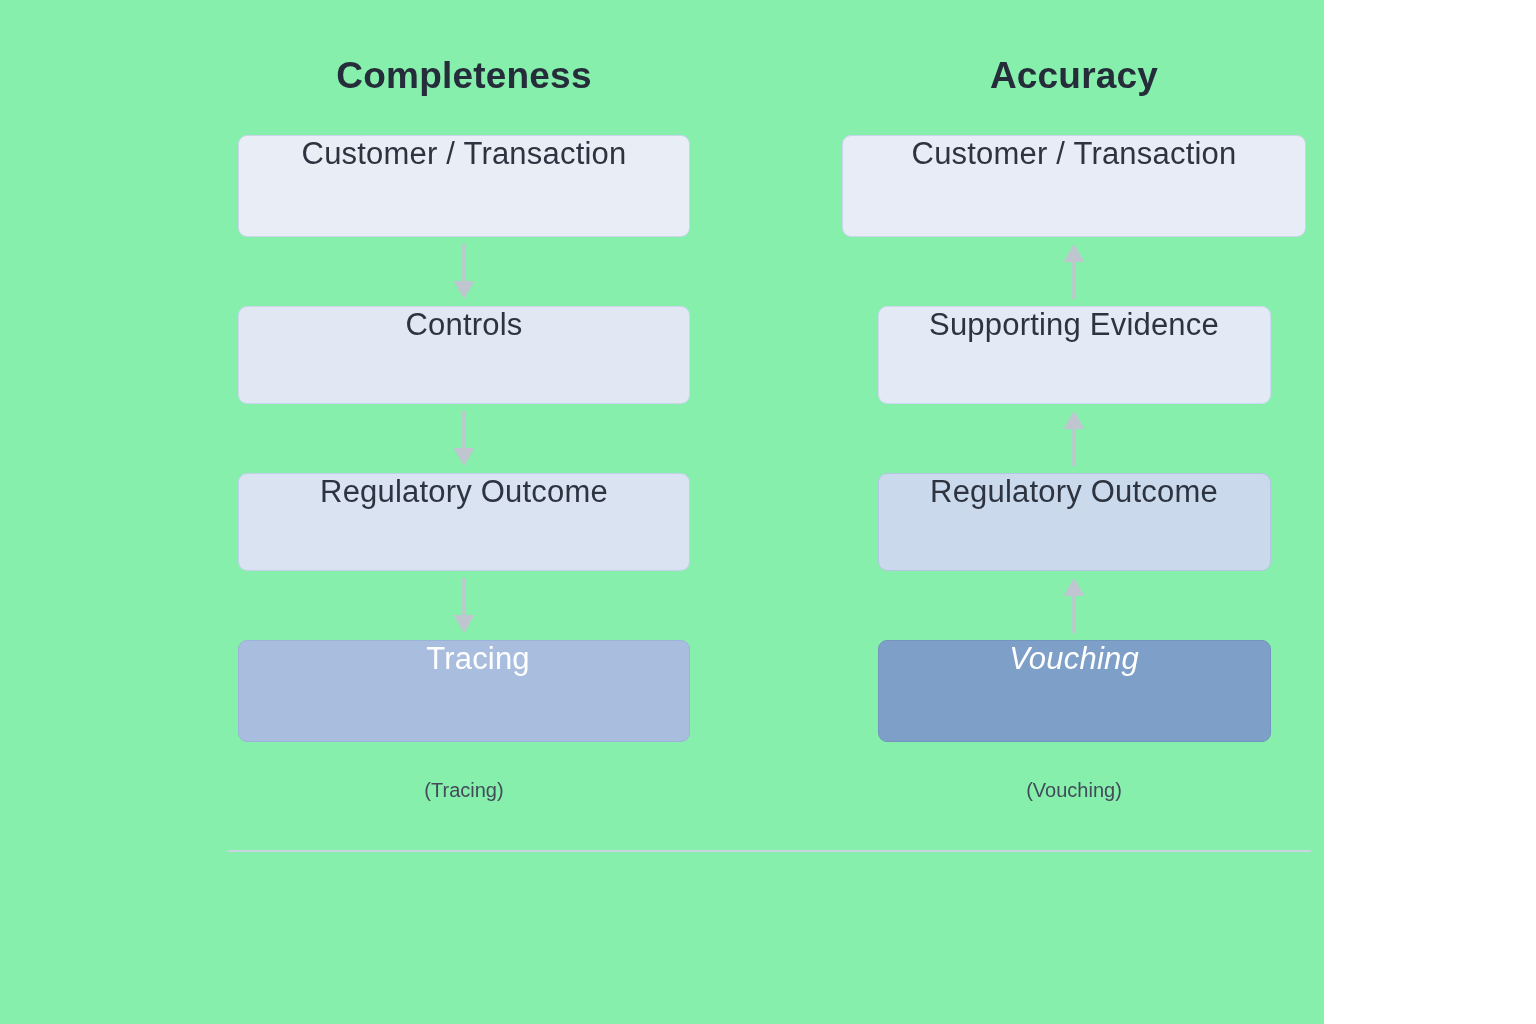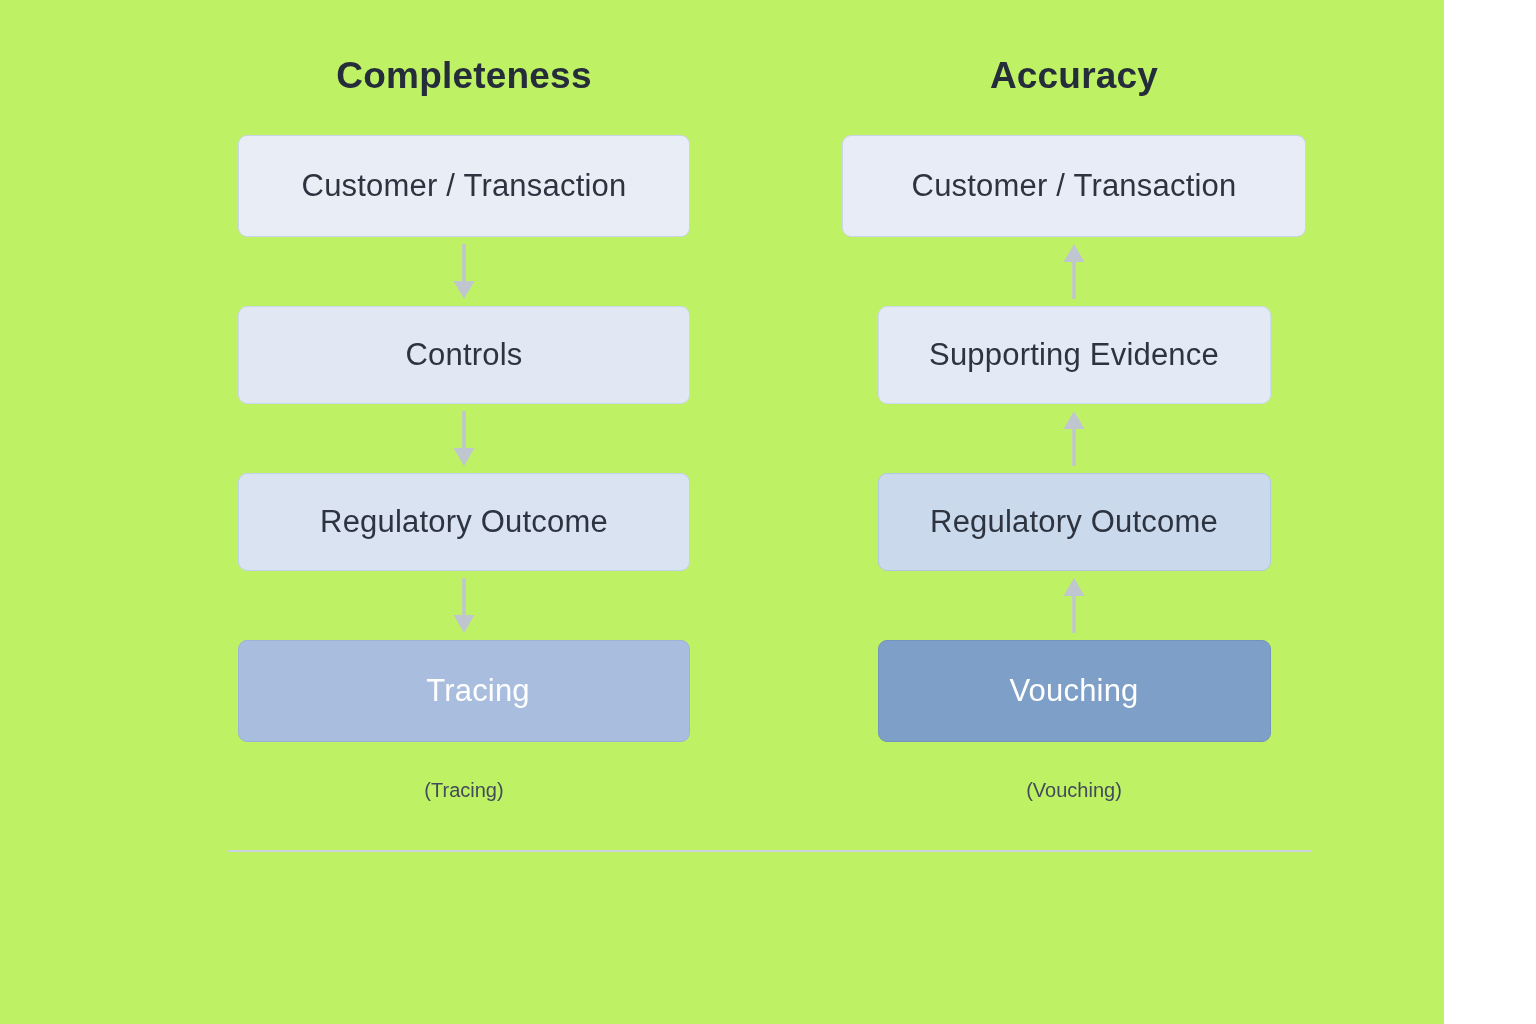--- a/index.html
+++ b/index.html
@@ -1,55 +1,55 @@
 <!DOCTYPE html>
 <html><head>
 <meta charset="utf-8">
 <style>
   html,body { margin:0; padding:0; background:#ffffff; }
   .canvas {
     position:relative;
-    width:1444px; height:1024px;
-    background:#bef264;
+    width:1324px; height:1024px;
+    background:#86efac;
     font-family:"Liberation Sans", sans-serif;
     overflow:hidden;
   }
   .flow-col {
     position:absolute; top:0;
     display:flex; flex-direction:column; align-items:center;
   }
   .col-left  { left:238px; width:452px; }
   .col-right { left:842px; width:464px; }
 
   .col-title {
     margin:51px 0 0 0;
     font-size:37px; line-height:49px;
     font-weight:bold; color:#262d3a;
     letter-spacing:0.2px;
   }
   .box {
     box-sizing:border-box;
-    display:flex; align-items:center; justify-content:center;
+    display:flex; align-items:flex-start; justify-content:center;
     width:100%; height:102px;
     border-radius:9px;
     border:1.5px solid transparent;
     font-size:31px; color:#2d3440;
     letter-spacing:0.2px;
   }
   .box span { white-space:nowrap; }
   .narrow { width:393px; }
 
   .b-l1 { margin-top:35px; background:#e9edf6; border-color:#c9d5eb; }
   .b-l2 { background:#e1e8f4; border-color:#c9d6ec; height:98px; }
   .b-l3 { background:#d9e3f2; border-color:#c0d1ea; height:98px; }
   .b-l4 { background:#a9bedf; border-color:#9cb3d8;padding-left:28px; }
   .b-r1 { margin-top:35px; background:#e8ecf6; border-color:#c9d5eb; }
   .b-r2 { background:#e3e9f5; border-color:#ccd8ee; height:98px; }
   .b-r3 { background:#cbd9ec; border-color:#b3c6e2; height:98px; }
-  .b-r4 { background:#7e9fc7; border-color:#7394bd; }
+  .b-r4 { background:#7e9fc7; border-color:#7394bd;font-style:italic; }
   .dark-box { color:#ffffff; }
 
   .arrow {
     display:flex; align-items:center; justify-content:center;
     height:69px; flex:none;
   }
   .arrow svg { display:block; }
 
   .caption {
     margin:37px 0 0 0;

